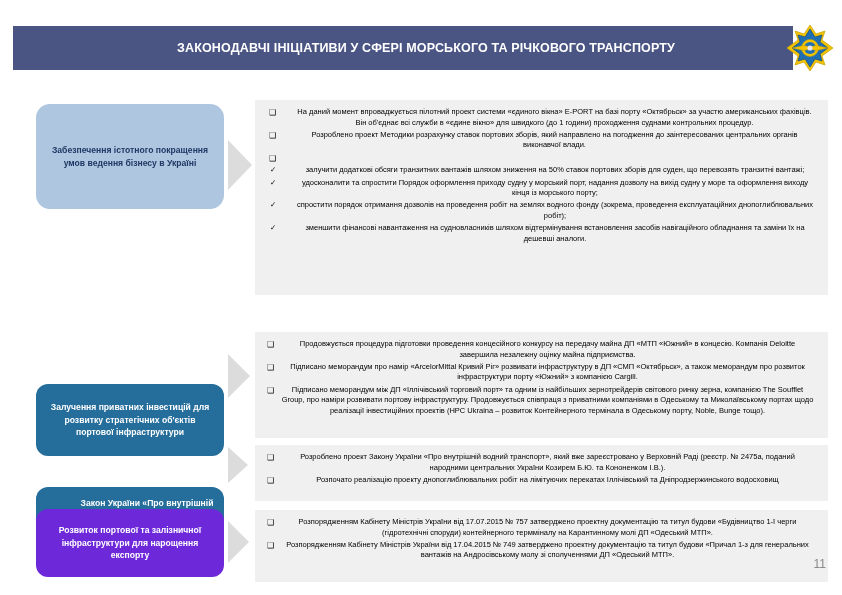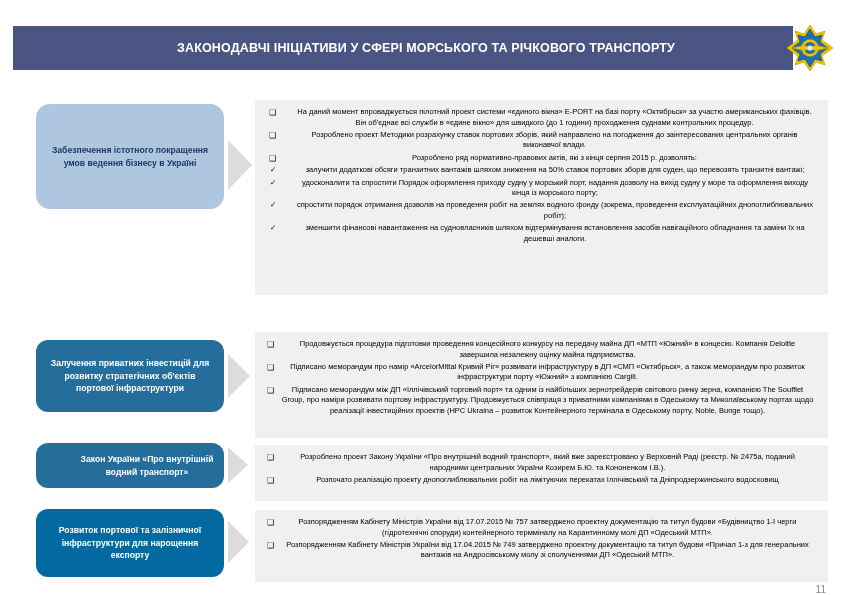--- a/index.html
+++ b/index.html
@@ -59,23 +59,24 @@
     font-weight: bold;
   }
   .label-box.style-light {
     background: #aec6e0;
     color: #1f3864;
     border-radius: 14px;
   }
   .label-box.style-teal {
     background: #256d9b;
     color: #ffffff;
+    margin-top: 44px;
   }
   .label-box.style-navy {
-    background: #0369a1;
+    background: #6d28d9;
     color: #ffffff;
   }
 
   
   .arrow {
     position: absolute;
     width: 0;
     height: 0;
     border-style: solid;
     border-color: transparent transparent transparent #dcdcdc;
@@ -120,22 +121,22 @@
   }
   
   .panel-tight .bullet-item .marker {
     width: 14px;
     padding-left: 2px;
   }
 
   .page-number {
     position: absolute;
     right: 16px;
-    bottom: 0;
-    font-size: 10px;
+    bottom: 24px;
+    font-size: 12px;
     color: #8a8a8a;
   }
 </style>
 </head>
 <body>
 
 <div class="header-bar">
   <div class="header-title">ЗАКОНОДАВЧІ ІНІЦІАТИВИ У СФЕРІ МОРСЬКОГО ТА РІЧКОВОГО ТРАНСПОРТУ</div>
 </div>
 
@@ -162,21 +163,20 @@
     <li class="bullet-item square">
       <span class="marker">❑</span>
       <span class="btext">На даний момент впроваджується пілотний проект системи «єдиного вікна» E-PORT на базі порту «Октябрьск» за участю американських фахівців. Він об'єднає всі служби в «єдине вікно» для швидкого (до 1 години) проходження суднами контрольних процедур.</span>
     </li>
     <li class="bullet-item square">
       <span class="marker">❑</span>
       <span class="btext">Розроблено проект Методики розрахунку ставок портових зборів, який направлено на погодження до заінтересованих центральних органів виконавчої влади.</span>
     </li>
     <li class="bullet-item square">
       <span class="marker">❑</span>
-      <span class="btext">Розроблено ряд нормативно-правових актів, які з кінця серпня 2015 р. дозволять:</span>
     </li>
     <li class="bullet-item check">
       <span class="marker">✓</span>
       <span class="btext">залучити додаткові обсяги транзитних вантажів шляхом зниження на 50% ставок портових зборів для суден, що перевозять транзитні вантажі;</span>
     </li>
     <li class="bullet-item check">
       <span class="marker">✓</span>
       <span class="btext">удосконалити та спростити Порядок оформлення приходу судну у морський порт, надання дозволу на вихід судну у море та оформлення виходу кінця із морського порту;</span>
     </li>
     <li class="bullet-item check">

